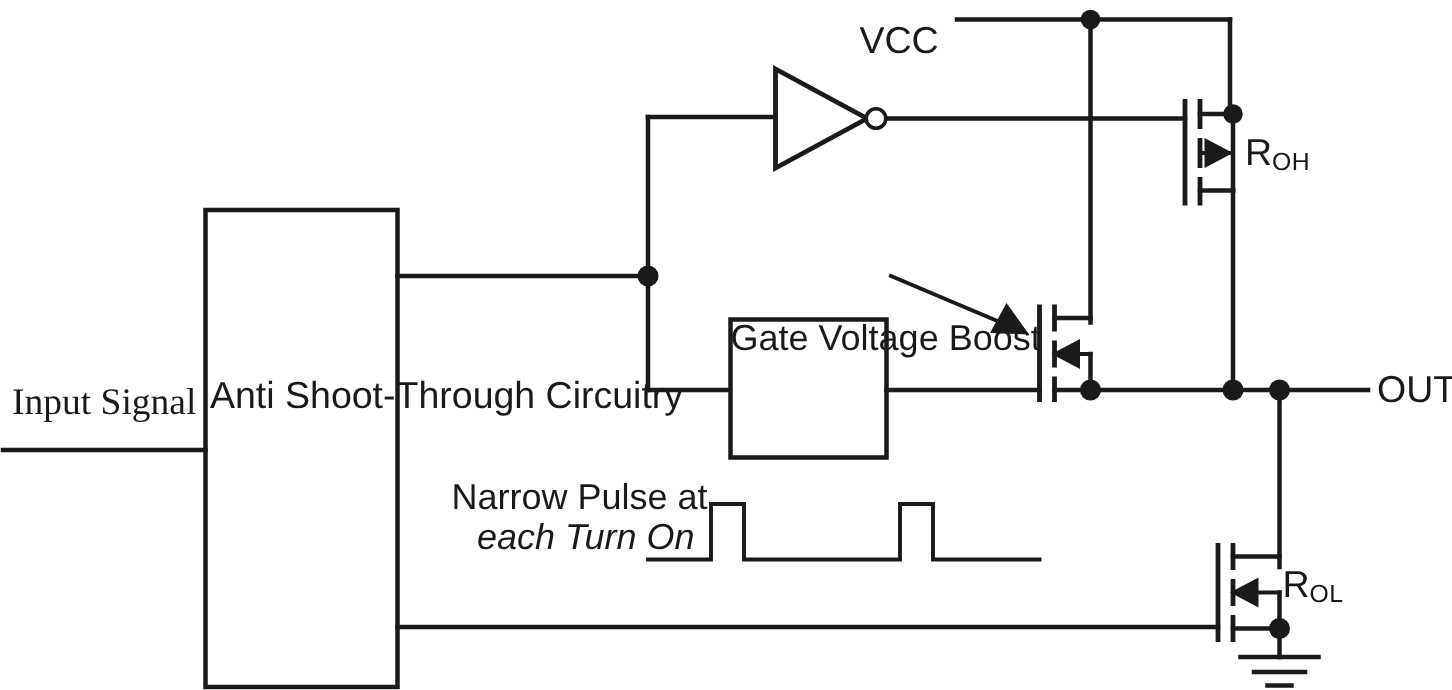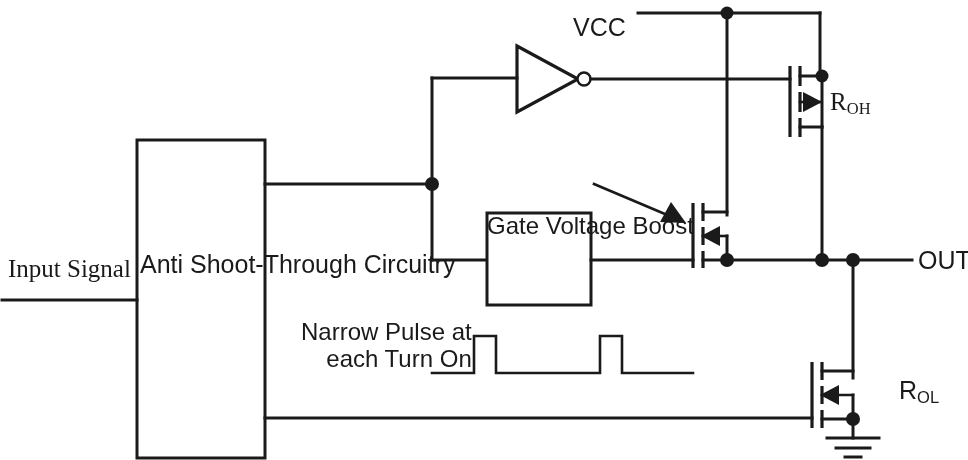--- a/index.html
+++ b/index.html
@@ -92,42 +92,41 @@
     left: 487px;
     top: 213px;
     width: 104px;
     text-align: center;
     font-size: 24px;
   }
   .lbl-pulse {
     left: 301px;
     top: 319px;
     font-size: 24px;
-    text-align: right;
+    text-align: left;
   }
   .lbl-pulse .l2 {
     display: block;
     padding-left: 17px;
+    font-style: italic;
   }
   .lbl-rnmos {
     left: 565px;
     top: 152px;
     font-size: 25px;
   }
   .lbl-roh {
     left: 830px;
     top: 88px;
     font-size: 25px;
-    font-family: Liberation Serif, serif;
   }
   .lbl-rol {
     left: 855px;
     top: 376px;
     font-size: 25px;
-    margin-left: 44px;
   }
   .sub {
     font-size: 0.66em;
     vertical-align: -0.22em;
     letter-spacing: 0.2px;
   }
 </style>
 </head>
 <body>
 

